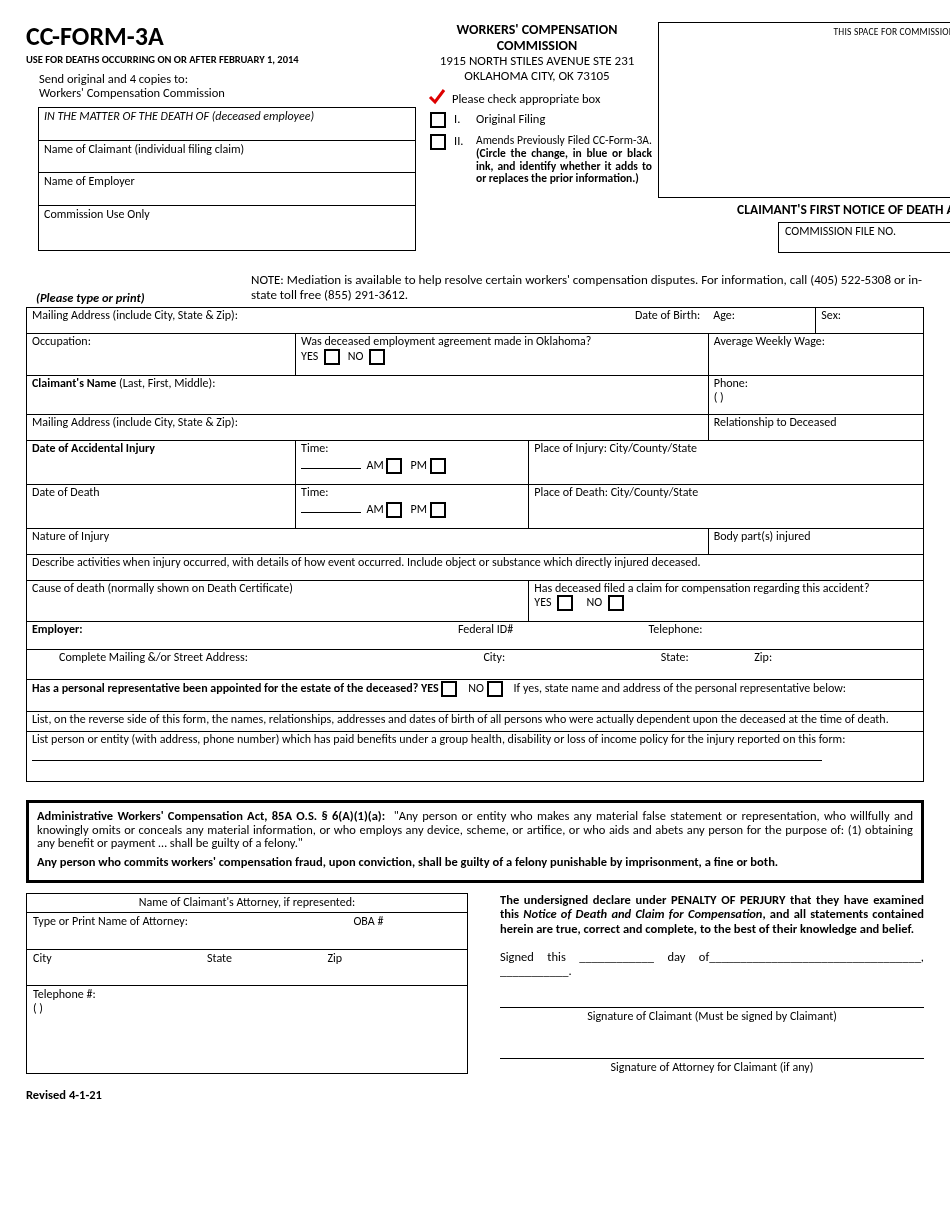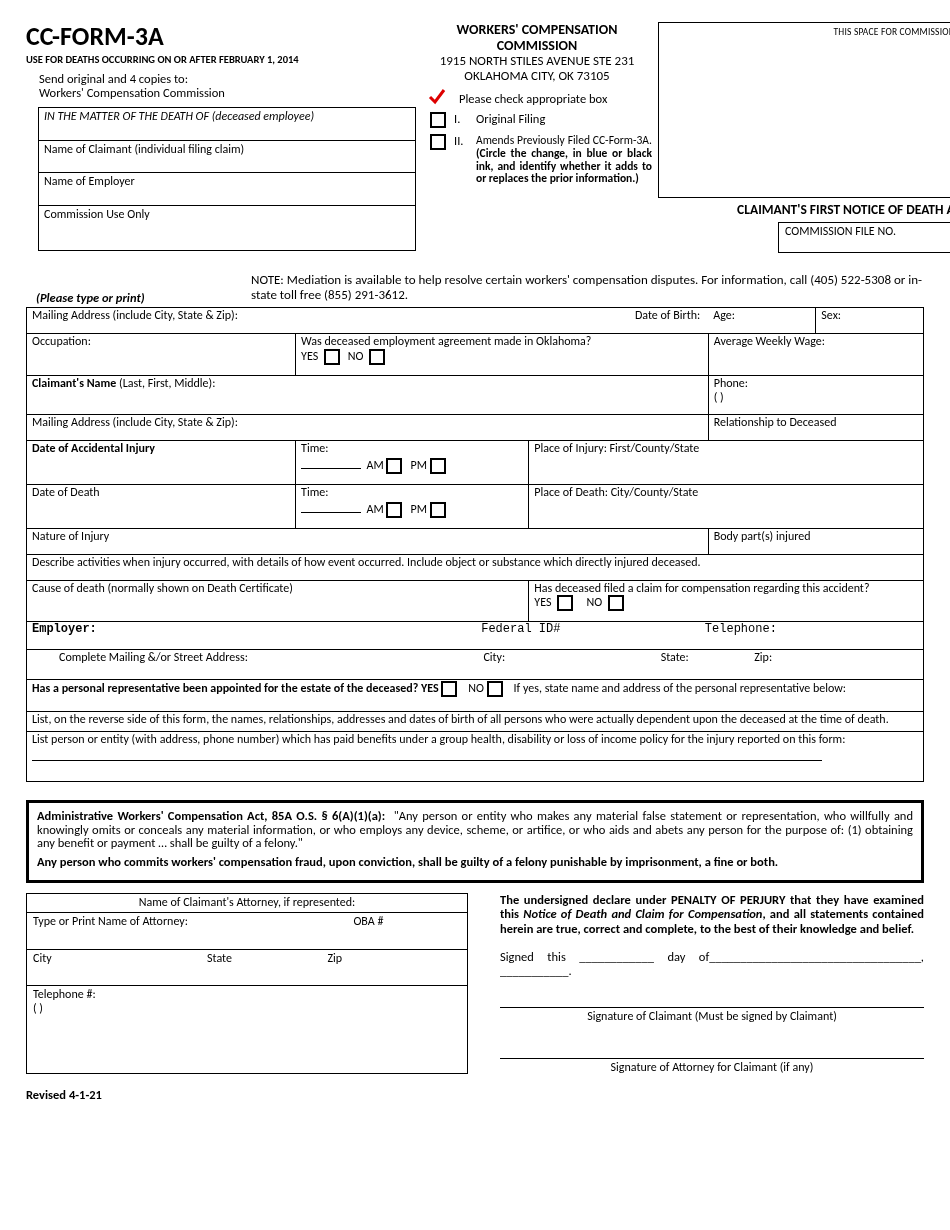--- a/index.html
+++ b/index.html
@@ -90,21 +90,21 @@
       <div class="row noital" style="padding-bottom:28px;">Commission Use Only</div>
     </div>
   </div>
 
   <div class="col-mid">
     <p class="agency-title">WORKERS' COMPENSATION COMMISSION</p>
     <p class="agency-addr">1915 NORTH STILES AVENUE STE 231</p>
     <p class="agency-addr">OKLAHOMA CITY, OK 73105</p>
 
     <div class="mid-block" style="margin-top:8px;">
-      <div style="display:flex;align-items:center;gap:15px;">
+      <div style="display:flex;align-items:center;gap:8px;">
         <span class="redcheck">
           <svg width="20" height="20">
               <path d="M2 9 L7 14 L16 2" stroke="#d00" stroke-width="3" fill="none"></path>
             </svg>
         </span>
         <span>Please check appropriate box</span>
       </div>
       <div class="line">
         <span class="checkbox"></span>
         <span class="num">I.</span>
@@ -175,21 +175,21 @@
   <td colspan="3">Mailing Address (include City, State &amp; Zip):</td>
   <td colspan="2">Relationship to Deceased</td>
 </tr>
 <tr>
   <td><span class="lbl">Date of Accidental Injury</span></td>
   <td>
     <span>Time:</span><br>
     <span class="uline"></span>&nbsp;&nbsp;<span>AM</span>&nbsp;<span class="checkbox"></span>
     &nbsp;&nbsp;<span>PM</span>&nbsp;<span class="checkbox"></span>
   </td>
-  <td colspan="3">Place of Injury:   First/County/State</td>
+  <td colspan="3">Place of Injury:   City/County/State</td>
 </tr>
 <tr>
   <td>Date of Death</td>
   <td>
     <span>Time:</span><br>
     <span class="uline"></span>&nbsp;&nbsp;<span>AM</span>&nbsp;<span class="checkbox"></span>
     &nbsp;&nbsp;<span>PM</span>&nbsp;<span class="checkbox"></span>
   </td>
   <td colspan="3">Place of Death:   City/County/State</td>
 </tr>
@@ -202,21 +202,21 @@
 </tr>
 <tr>
   <td colspan="2">Cause of death (normally shown on Death Certificate)</td>
   <td colspan="3" style="text-align:justify;">
     <span>Has deceased filed a claim for compensation regarding this accident?</span><br>
     <span>YES</span>&nbsp;&nbsp;<span class="checkbox"></span>
     &nbsp;&nbsp;&nbsp;&nbsp;<span>NO</span>&nbsp;&nbsp;<span class="checkbox"></span>
   </td>
 </tr>
 <tr>
-  <td colspan="5" style="padding-bottom:12px;font-family:Liberation Mono, monospace;">
+  <td colspan="5" style="padding-bottom:12px;">
     <span class="lbl">Employer:</span>
     <span style="display:inline-block;width:370px;"></span>
     <span>Federal ID#</span>
     <span style="display:inline-block;width:130px;"></span>
     <span>Telephone:</span>
   </td>
 </tr>
 <tr>
   <td colspan="5" style="padding-bottom:14px;padding-left:32px;">
     <span>Complete Mailing &amp;/or Street Address:</span>

